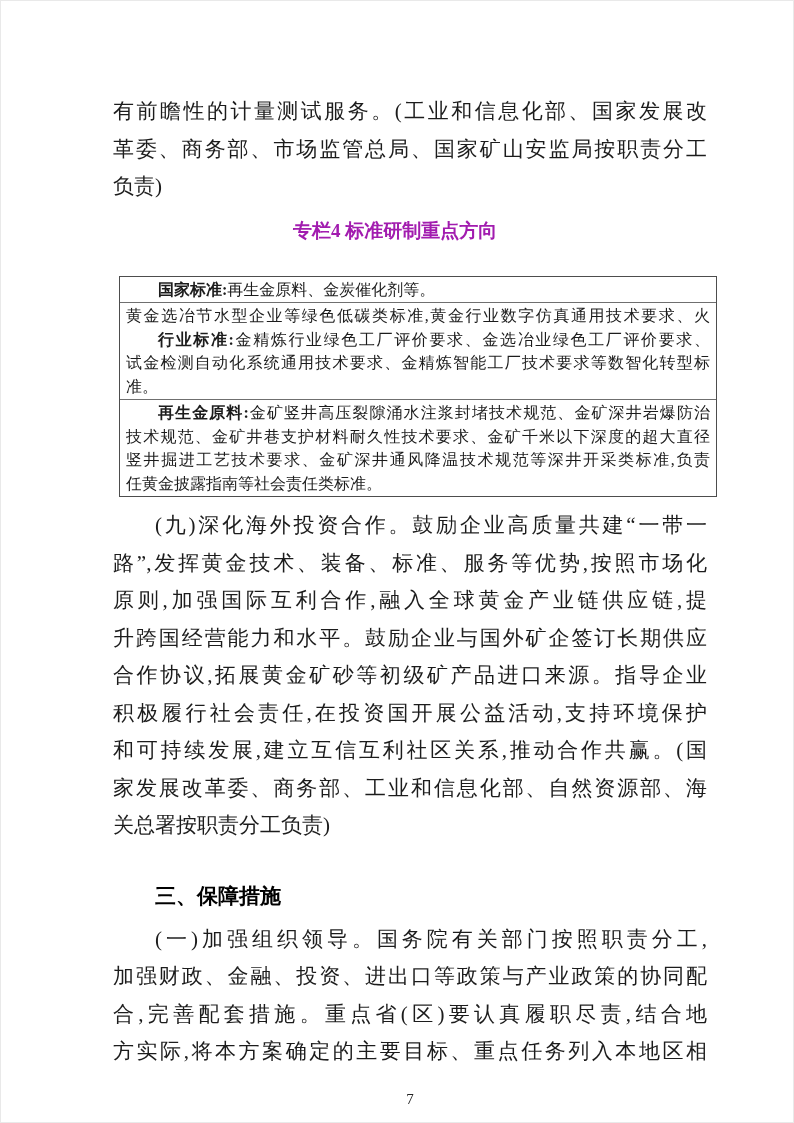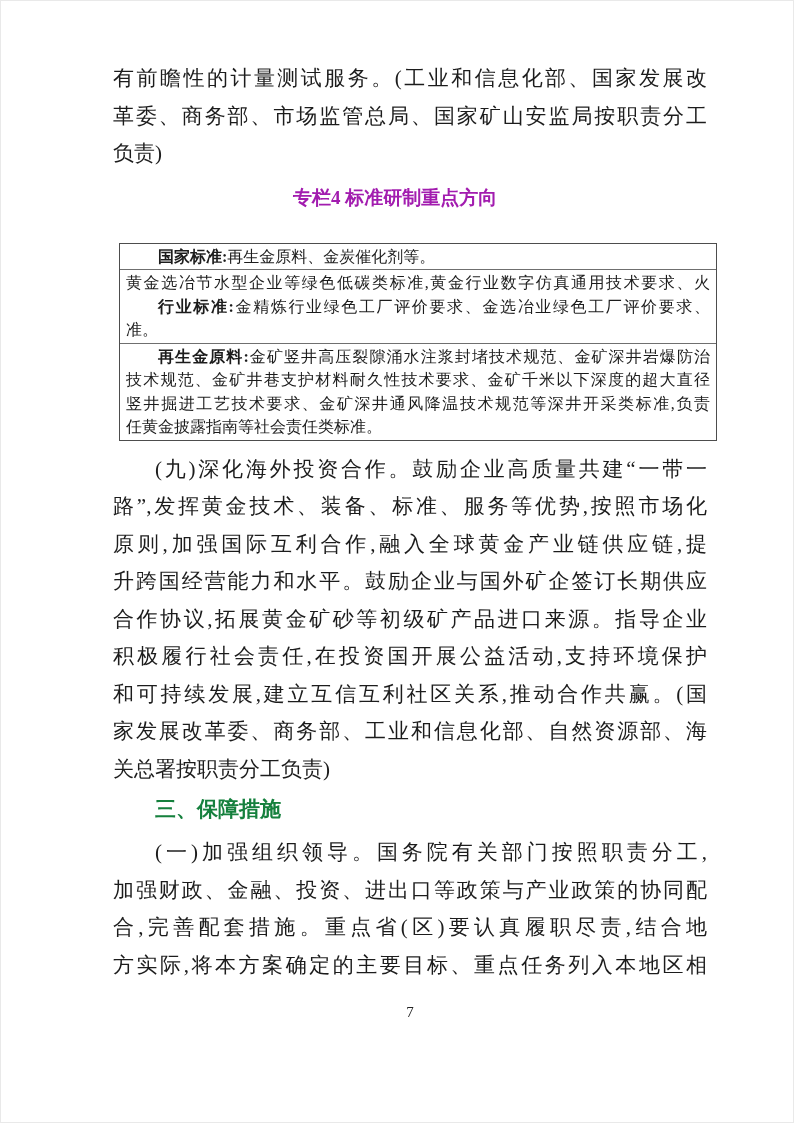--- a/index.html
+++ b/index.html
@@ -11,21 +11,21 @@
     background: #ffffff;
     border: 1px solid #e9e9e9;
     overflow: hidden;
     font-family: "Liberation Serif", serif;
     color: #1c1c1c;
   }
   .content {
     box-sizing: border-box;
     width: 100%;
     height: 100%;
-    padding: 59px 86px 0 112px; 
+    padding: 92px 86px 0 112px; 
   }
   
   .para { font-size: 21px; line-height: 37.5px; }
   .bline { text-align: justify; text-align-last: justify; white-space: nowrap; }
   .bline.last { text-align: left; text-align-last: left; white-space: normal; }
   .bline.indent { text-indent: 2em; }
   
   .box-title {
     margin-top: 12px;
     margin-left: 6px;
@@ -47,27 +47,27 @@
     margin-top: 32px;
   }
   .std-row { padding: 1px 6px; border-bottom: 1px solid #6f6f6f; }
   .std-row:last-child { border-bottom: none; }
   .sline { text-align: justify; text-align-last: justify; }
   .sline.last { text-align-last: left; }
   .sline.indent { text-indent: 2em; }
   .row-label { font-weight: bold; }
   
   .sec-heading {
-    margin-top: 2px;
+    margin-top: 32px;
     padding-left: 2em;
     font-family: "Liberation Sans", sans-serif;
     font-weight: bold;
     font-size: 21px;
     line-height: 38px;
-    color: #15803d;
+    color: #000000;
   }
   .p-after-heading { margin-top: 6px; }
   .p-nine { margin-top: 10px; }
   .page-num {
     margin-top: 18px;
     text-align: center;
     font-size: 15px;
     line-height: 20px;
     color: #222;
   }
@@ -86,20 +86,21 @@
 
     <div class="box-title">专栏4 标准研制重点方向</div>
 
     <div class="std-box">
       <div class="std-row">
         <div class="sline last indent"><span class="row-label">国家标准:</span><span>再生金原料、金炭催化剂等。</span></div>
       </div>
       <div class="std-row">
         <div class="sline">黄金选冶节水型企业等绿色低碳类标准,黄金行业数字仿真通用技术要求、火</div>
         <div class="sline indent"><span class="row-label">行业标准:</span><span>金精炼行业绿色工厂评价要求、金选冶业绿色工厂评价要求、</span></div>
+        <div class="sline">试金检测自动化系统通用技术要求、金精炼智能工厂技术要求等数智化转型标</div>
         <div class="sline last">准。</div>
       </div>
       <div class="std-row">
         <div class="sline indent"><span class="row-label">再生金原料:</span><span>金矿竖井高压裂隙涌水注浆封堵技术规范、金矿深井岩爆防治</span></div>
         <div class="sline">技术规范、金矿井巷支护材料耐久性技术要求、金矿千米以下深度的超大直径</div>
         <div class="sline">竖井掘进工艺技术要求、金矿深井通风降温技术规范等深井开采类标准,负责</div>
         <div class="sline last">任黄金披露指南等社会责任类标准。</div>
       </div>
     </div>
 

